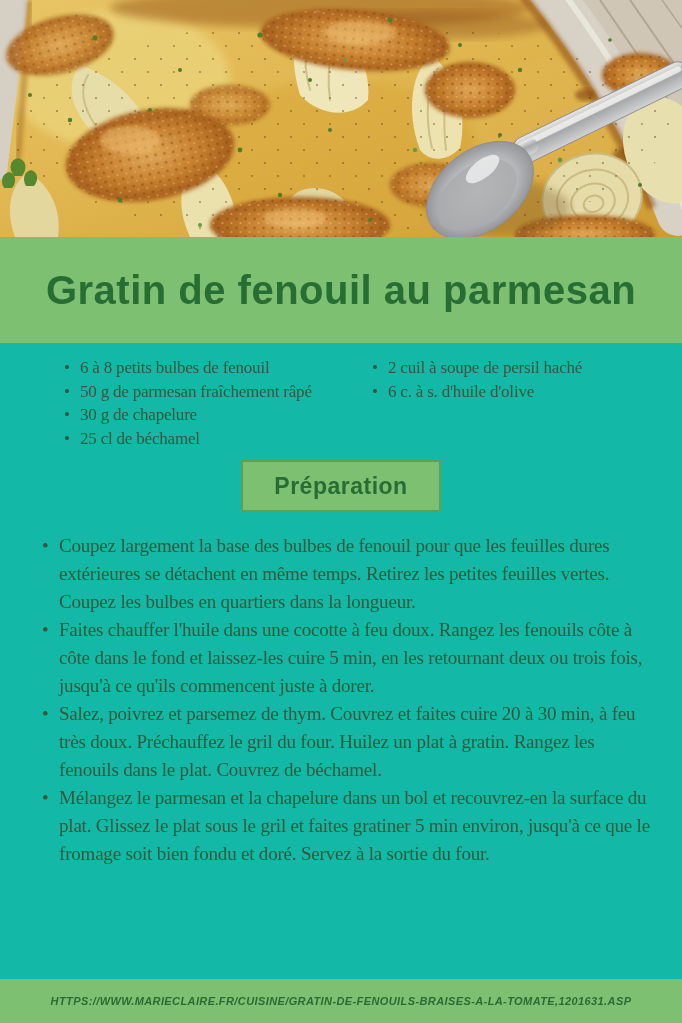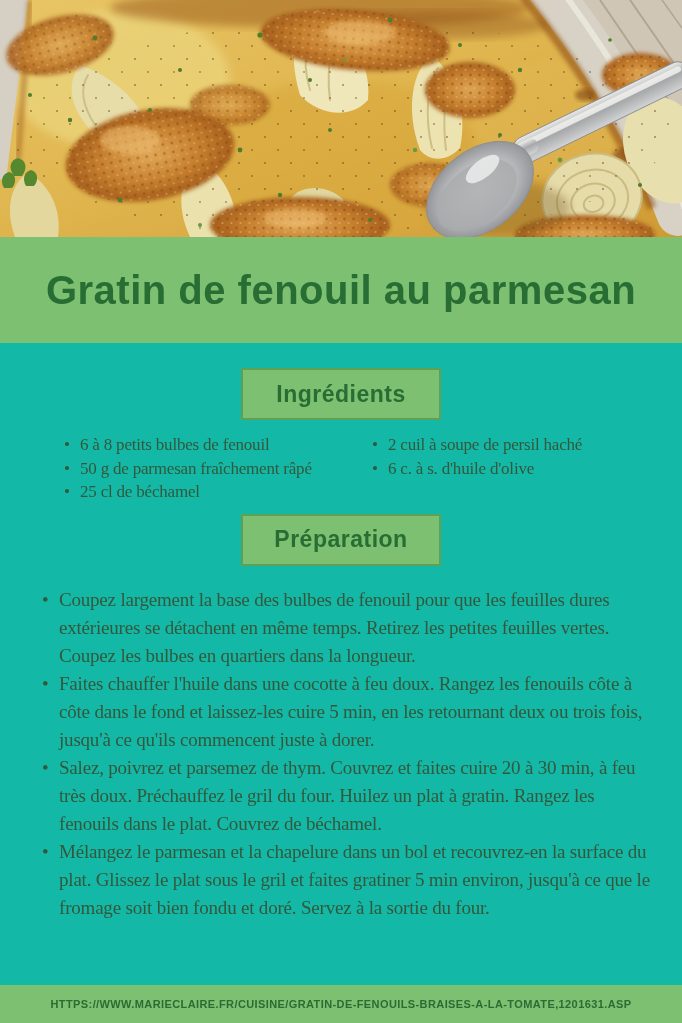--- a/index.html
+++ b/index.html
@@ -41,22 +41,22 @@
   .ing-col-left  { width:300px; }
   .ing-col-right { margin-left:8px; flex:1; }
   .ing-columns li { font-size:17px; line-height:23.5px; padding-left:16px; }
   .ing-columns li::before { font-size:17px; }
 
   .steps { margin-top:20px; padding-left:42px; padding-right:32px; }
   .steps li { font-size:19px; line-height:28px; padding-left:17px; max-width:608px; }
   .steps li::before { font-size:19px; }
 
   .footer {
-    position:absolute; left:0; bottom:0; width:682px; height:38px;
-    background:#7ec071; display:flex; align-items:center; justify-content:center;
+    position:absolute; left:0; bottom:0; width:682px; height:44px;
+    background:#7ec071; display:flex; align-items:center; justify-content:center;font-style:italic;
   }
   .footer span {
     color:#2d6a34; font-size:11px; font-weight:bold; letter-spacing:0.4px;
     text-transform:uppercase;
   }
 </style>
 </head>
 <body>
 
 <div class="card">
@@ -240,28 +240,26 @@
           <ellipse cx="495" cy="175" rx="20" ry="9" fill="#eceded" opacity="0.85"></ellipse>
         </g>
       </g>
     </svg>
   </div>
 
   <div class="banner">
     <h1>Gratin de fenouil au parmesan</h1>
   </div>
 
-  <div class="section-box box-ing">
-    <span>Ingrédients</span>
-  </div>
 
   <div class="ing-columns">
     <ul class="ing-col-left">
       <li>6 à 8 petits bulbes de fenouil</li>
       <li>50 g de parmesan fraîchement râpé</li>
+      <li>30 g de chapelure</li>
       <li>25 cl de béchamel</li>
     </ul>
     <ul class="ing-col-right">
       <li>2 cuil à soupe de persil haché</li>
       <li>6 c. à s. d'huile d'olive</li>
     </ul>
   </div>
 
   <div class="section-box box-prep">
     <span>Préparation</span>

